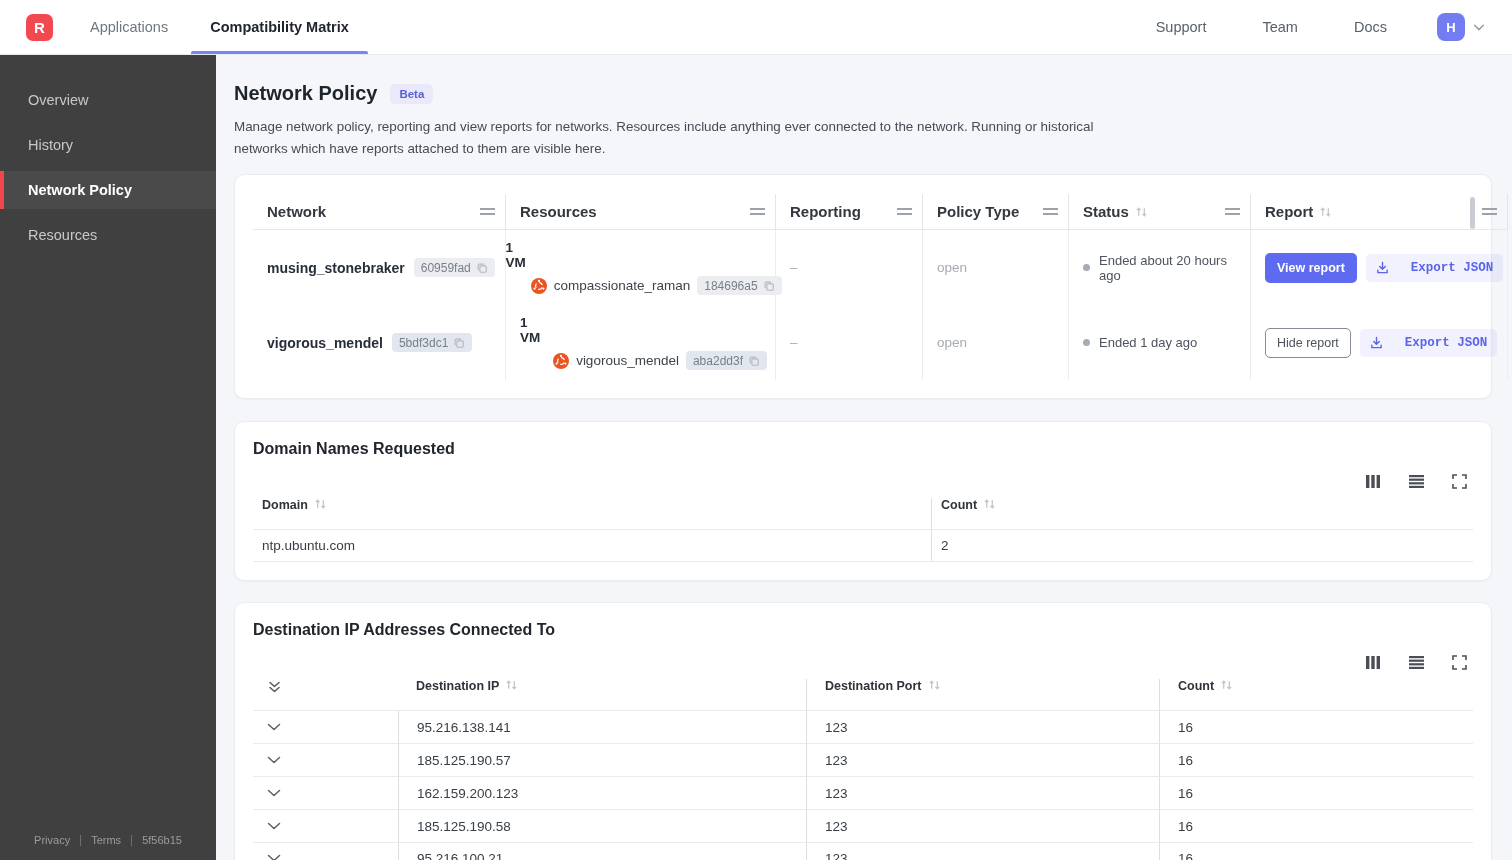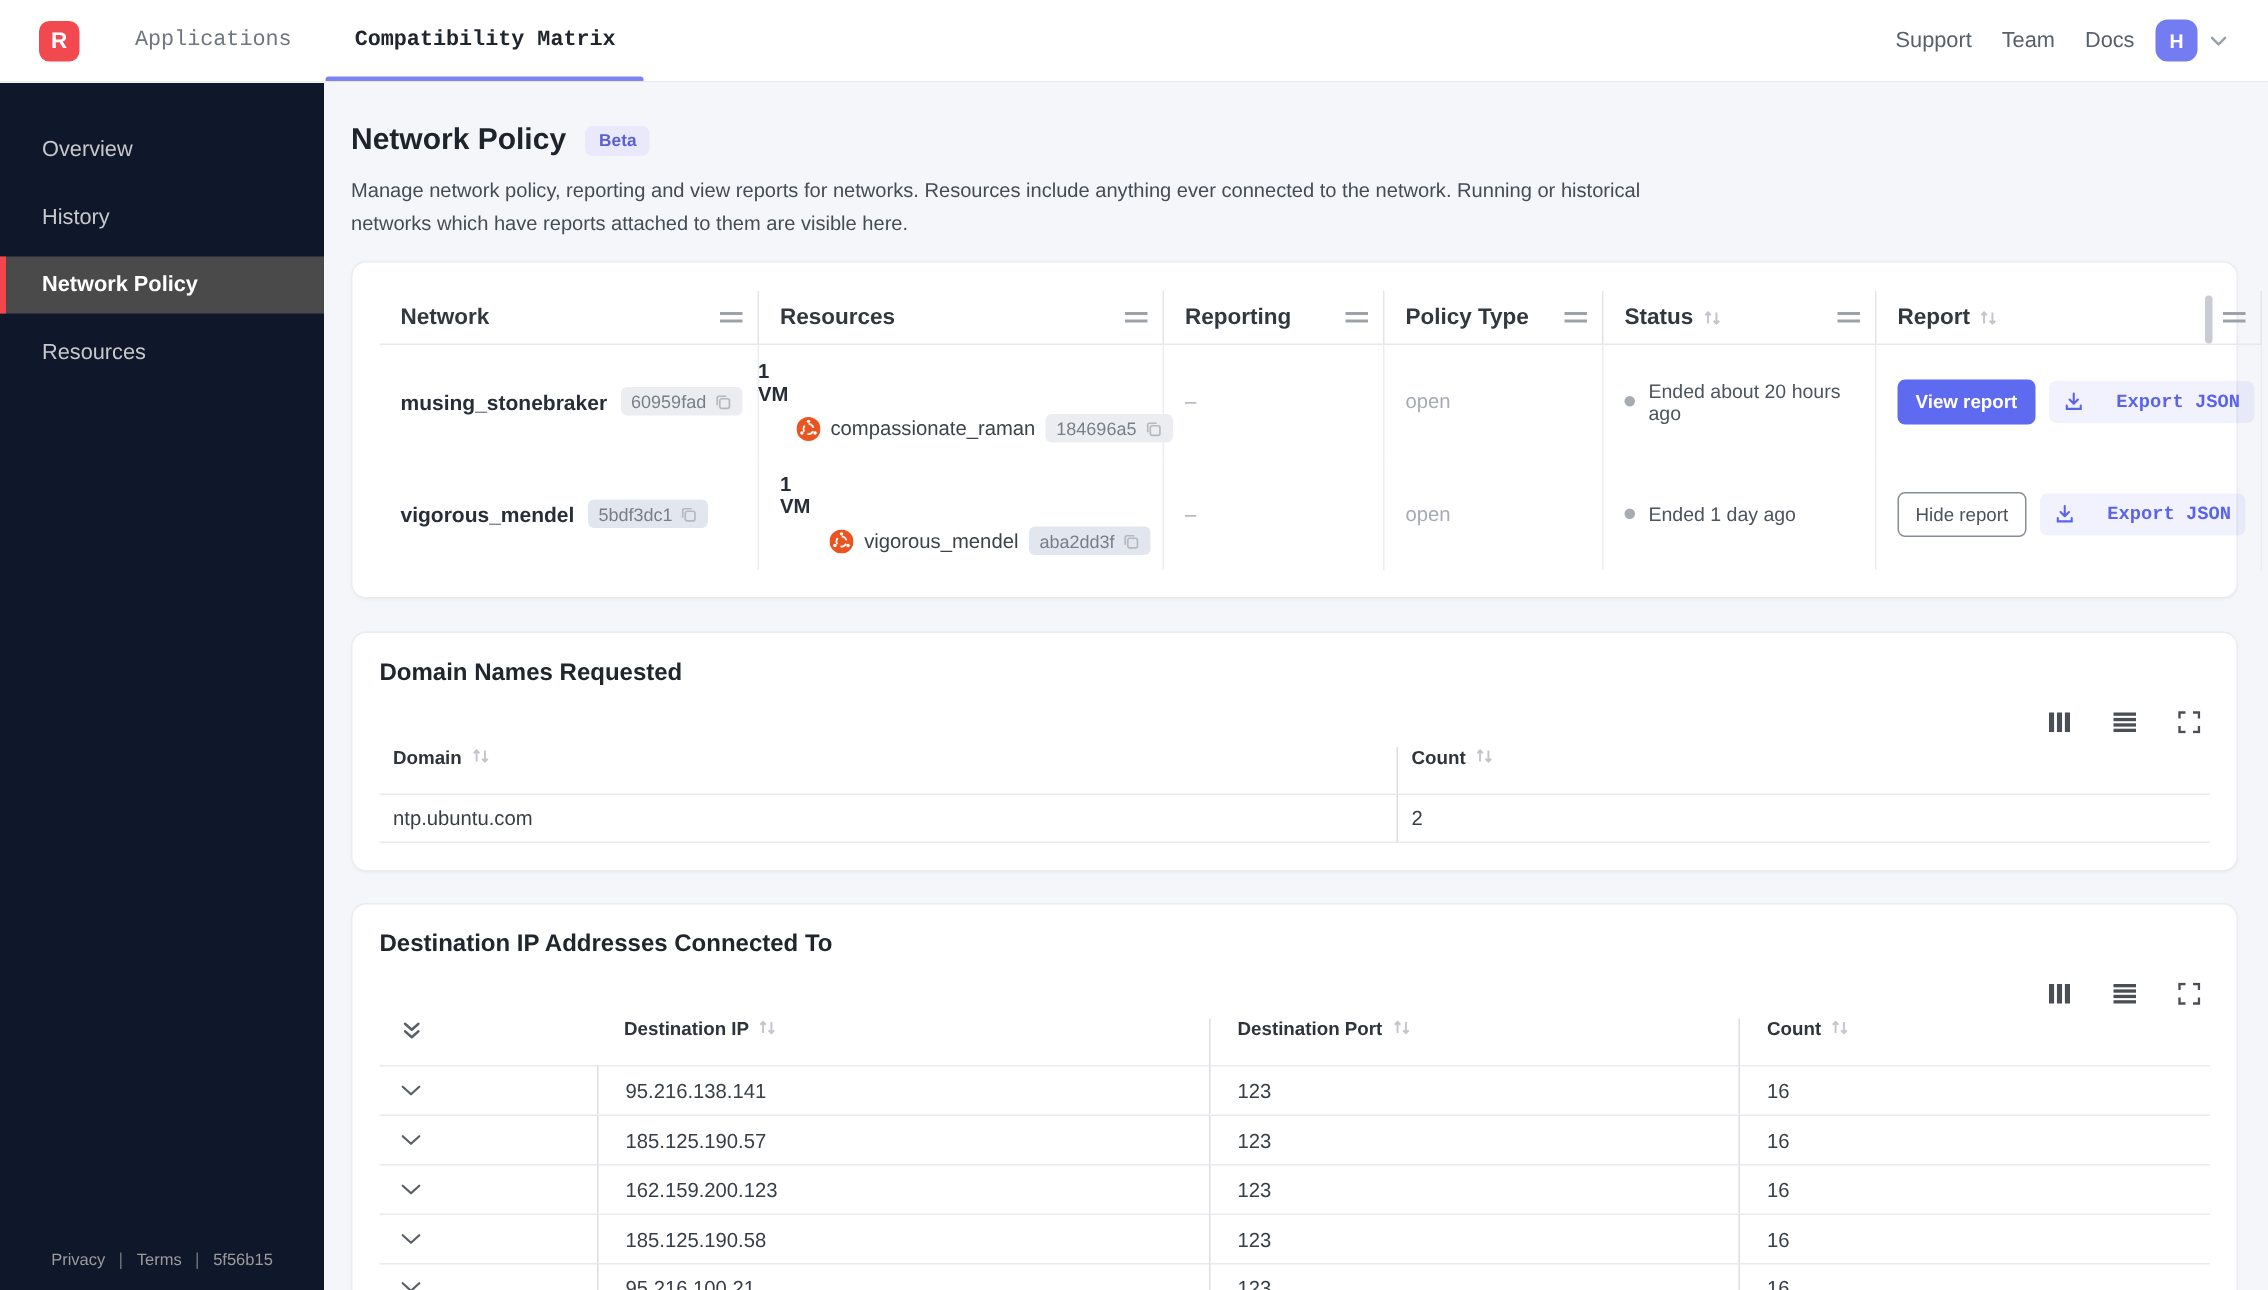--- a/index.html
+++ b/index.html
@@ -1,31 +1,31 @@
 <!DOCTYPE html>
 <html><head>
 <meta charset="utf-8">
 <style>
   * { margin:0; padding:0; box-sizing:border-box; }
   html,body { width:1512px; height:860px; overflow:hidden; font-family:"Liberation Sans", sans-serif; background:#f5f6fa; }
 
   
   .topbar { position:fixed; top:0; left:0; right:0; height:55px; background:#fff; border-bottom:1px solid #e8e9ed; display:flex; align-items:center; padding:0 26px; z-index:20; }
   .logo { width:27px; height:27px; border-radius:7px; background:#f2484f; color:#fff; font-weight:700; font-size:15px; display:flex; align-items:center; justify-content:center; }
-  .nav-tabs { display:flex; height:100%; margin-left:16px;font-family:Liberation Mono, monospace; }
+  .nav-tabs { display:flex; height:100%; margin-left:16px; }
   .nav-tab { position:relative; display:flex; align-items:center; padding:0 21px; font-size:14.5px; color:#6f7680; cursor:pointer; }
   .nav-tab.active { color:#21262e; font-weight:700; }
   .nav-tab.active::after { content:""; position:absolute; left:2px; right:2px; bottom:0; height:3px; background:#7b83f5; border-radius:2px 2px 0 0; }
-  .topbar-right { margin-left:auto; display:flex; align-items:center; gap:20px; font-size:14.5px; color:#596069; }
+  .topbar-right { margin-left:auto; display:flex; align-items:center; gap:56px; font-size:14.5px; color:#596069; }
   .top-link { cursor:pointer; }
   .user-wrap { display:flex; align-items:center; gap:7px; margin-left:-6px; }
   .avatar { width:28px; height:28px; border-radius:8px; background:#747cf2; color:#fff; font-size:13px; font-weight:700; display:flex; align-items:center; justify-content:center; }
 
   
-  .sidebar { position:fixed; top:55px; left:0; bottom:0; width:216px; background:#0f172a; display:flex; flex-direction:column; padding-top:26px; z-index:10; }
+  .sidebar { position:fixed; top:55px; left:0; bottom:0; width:216px; background:#404040; display:flex; flex-direction:column; padding-top:26px; z-index:10; }
   .side-item { padding:11px 28px; margin-bottom:7px; font-size:14.5px; color:#c6c8ca; cursor:pointer; }
   .side-item.active { background:#4a4a4a; color:#fff; font-weight:600; border-left:4px solid #f4454d; padding-left:24px; }
   .side-footer { margin-top:auto; padding:14px 10px; display:flex; align-items:center; justify-content:center; gap:10px; font-size:11px; color:#9b9b9b; }
   .side-sep { width:1px; height:11px; background:#6e6e6e; }
 
   
   .main { position:absolute; top:55px; left:216px; right:0; bottom:0; background:#f5f6fa; overflow:hidden; padding:0 20px 0 18px; }
   .page-head { display:flex; align-items:center; gap:13px; margin-top:27px; }
   .page-title { font-size:20px; font-weight:700; color:#1e242b; }
   .beta-badge { background:#e9e9fb; color:#5a5fd3; font-size:11.5px; font-weight:600; padding:4px 9px; border-radius:5px; }

